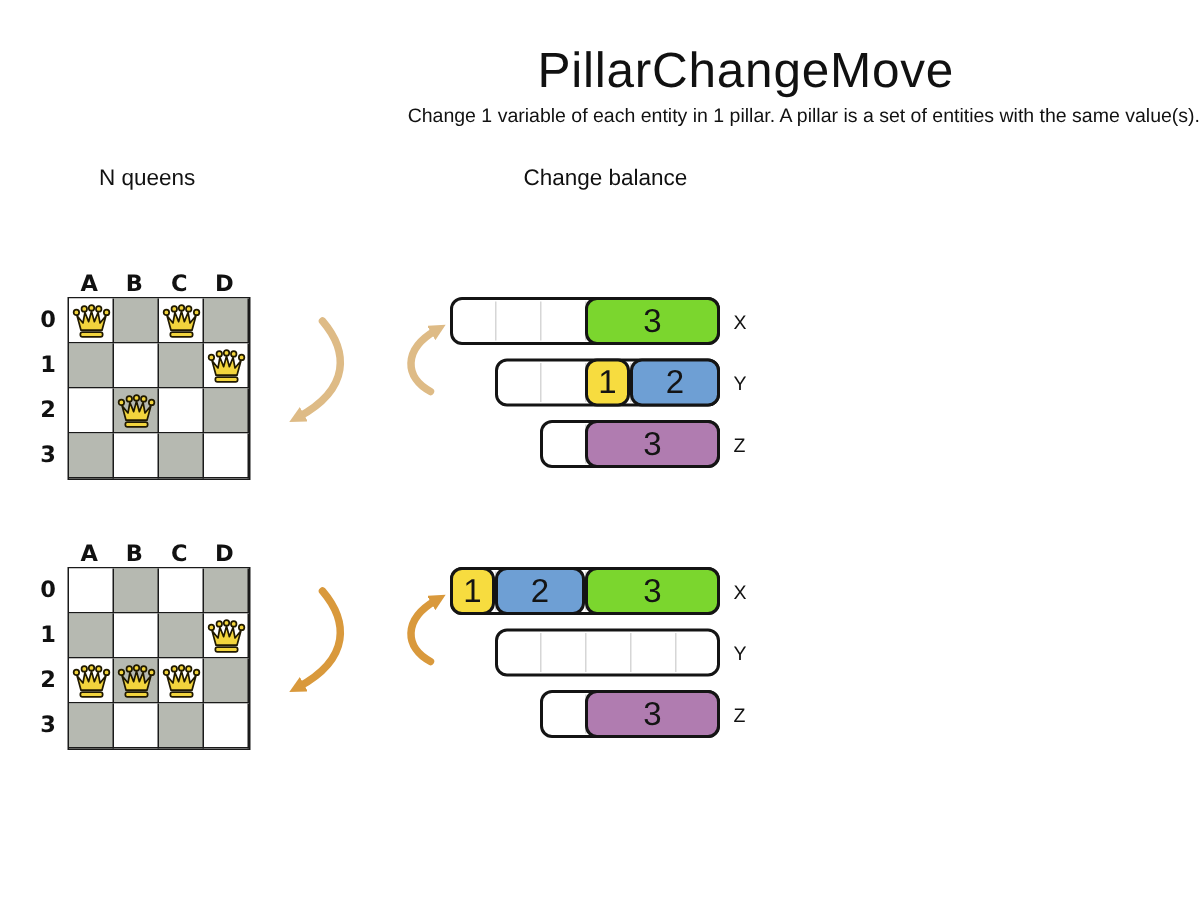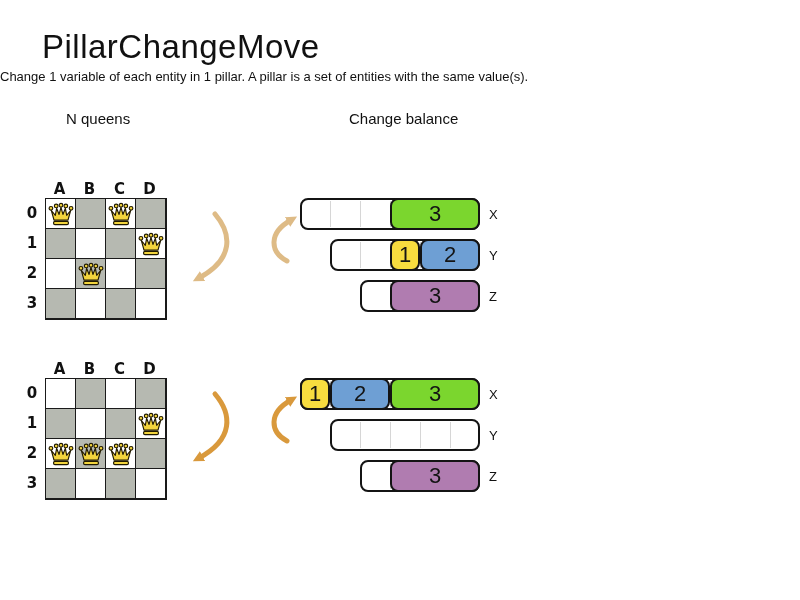--- a/index.html
+++ b/index.html
@@ -2,25 +2,25 @@
 <html><head>
 <meta charset="utf-8">
 <style>
   html,body{margin:0;padding:0;background:#fff;}
   .canvas{
     position:relative;width:800px;height:600px;background:#fff;overflow:hidden;
     font-family:"Liberation Sans",sans-serif;color:#111;
   }
   .abs{position:absolute;}
   .title{
-    position:absolute;left:0;top:28px;width:636px;text-align:left;
-    font-size:33px;font-weight:400;letter-spacing:0.5px;padding-left:42px;
+    position:absolute;left:0;top:28px;width:636px;text-align:right;
+    font-size:33px;font-weight:400;letter-spacing:0.5px;
   }
   .subtitle{
-    position:absolute;left:0;top:69px;width:800px;text-align:left;
+    position:absolute;left:0;top:69px;width:800px;text-align:right;
     font-size:13px;font-weight:400;
   }
   .section-label{position:absolute;font-size:15px;}
   .col-header{
     position:absolute;width:30px;text-align:center;font-size:15px;font-weight:bold;
     font-family:"DejaVu Sans",sans-serif;letter-spacing:1px;
   }
   .row-label{
     position:absolute;width:20px;height:30px;line-height:30px;text-align:center;
     font-size:15px;font-weight:bold;font-family:"DejaVu Sans",sans-serif;

